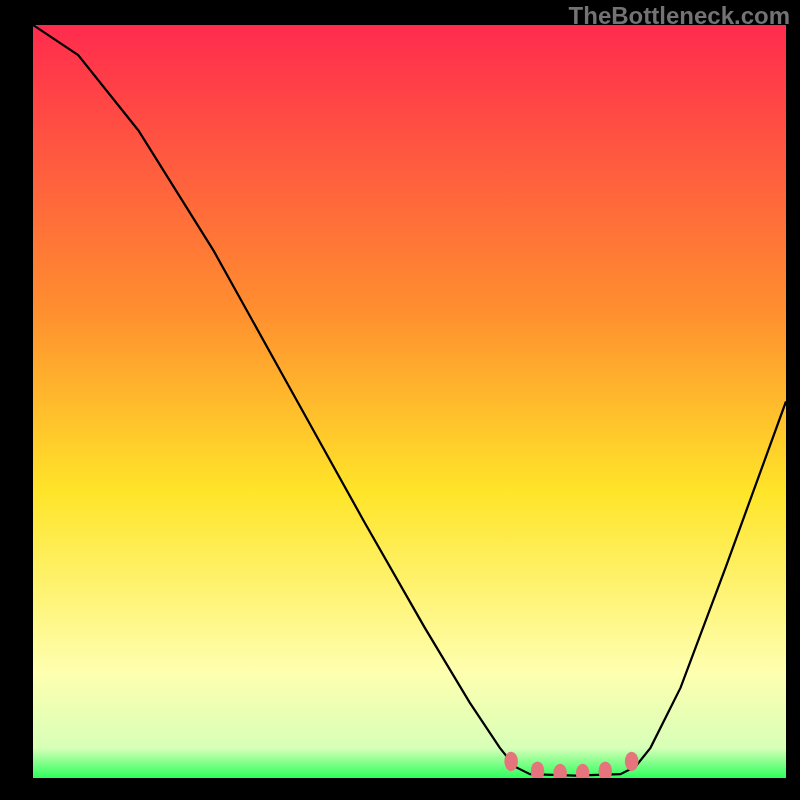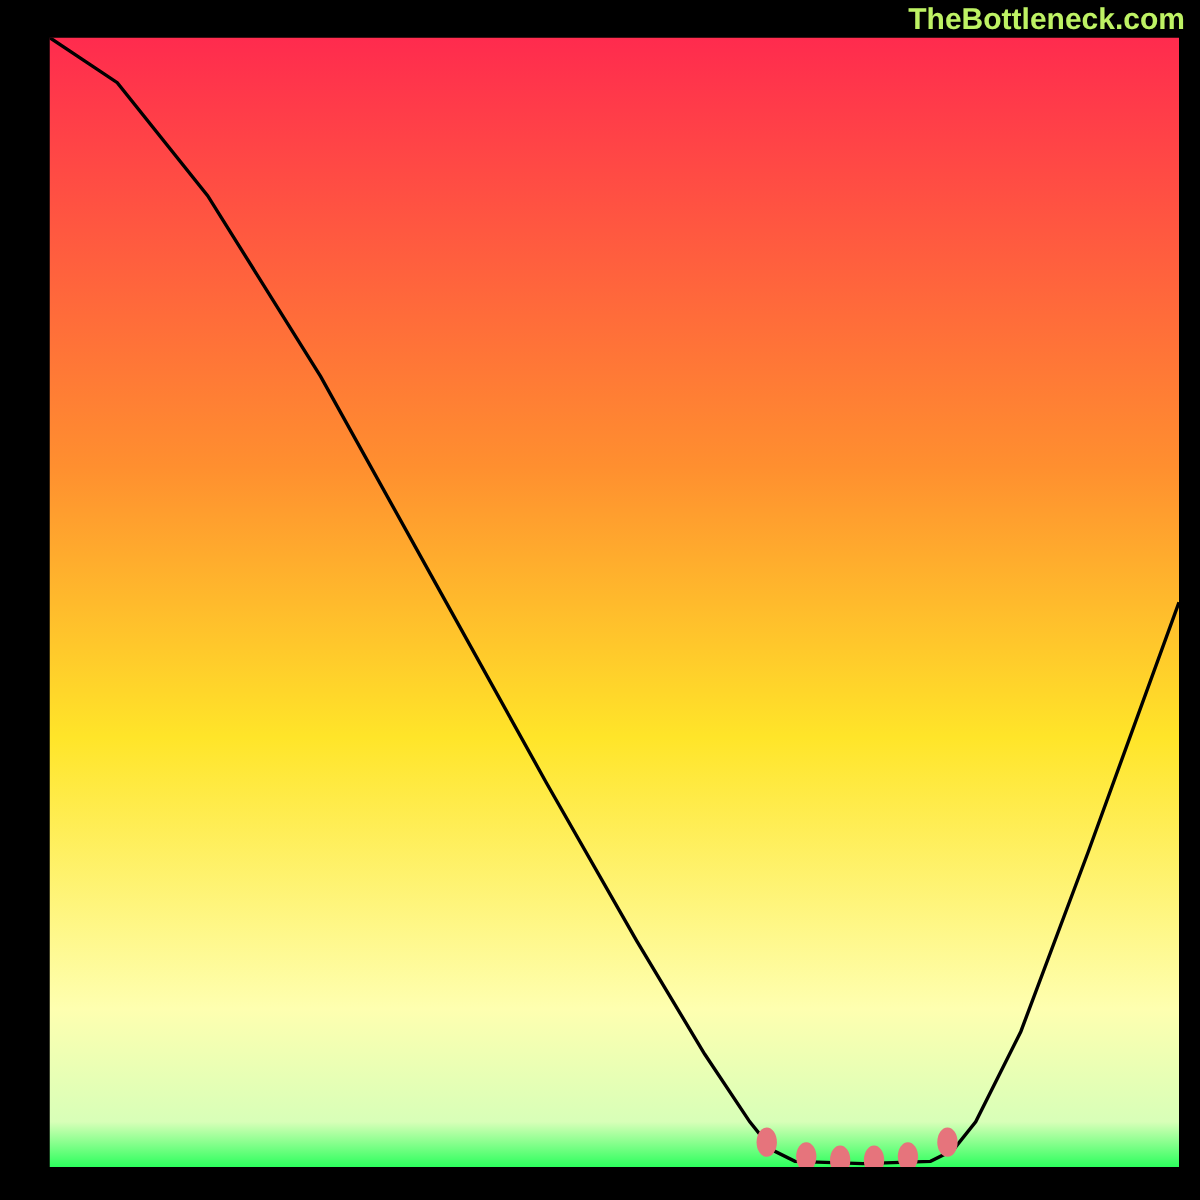--- a/index.html
+++ b/index.html
@@ -8,22 +8,22 @@
     width: 800px;
     height: 800px;
     background: #000000;
     font-family: Arial, Helvetica, sans-serif;
     position: relative;
   }
   .watermark {
     position: absolute;
     top: 2px;
     right: 10px;
-    color: #bef264;
-    font-size: 20px;
+    color: #737373;
+    font-size: 24px;
     font-weight: bold;
     z-index: 10;
   }
   .plot {
     position: absolute;
     left: 33px;
     top: 25px;
     width: 753px;
     height: 753px;
   }

